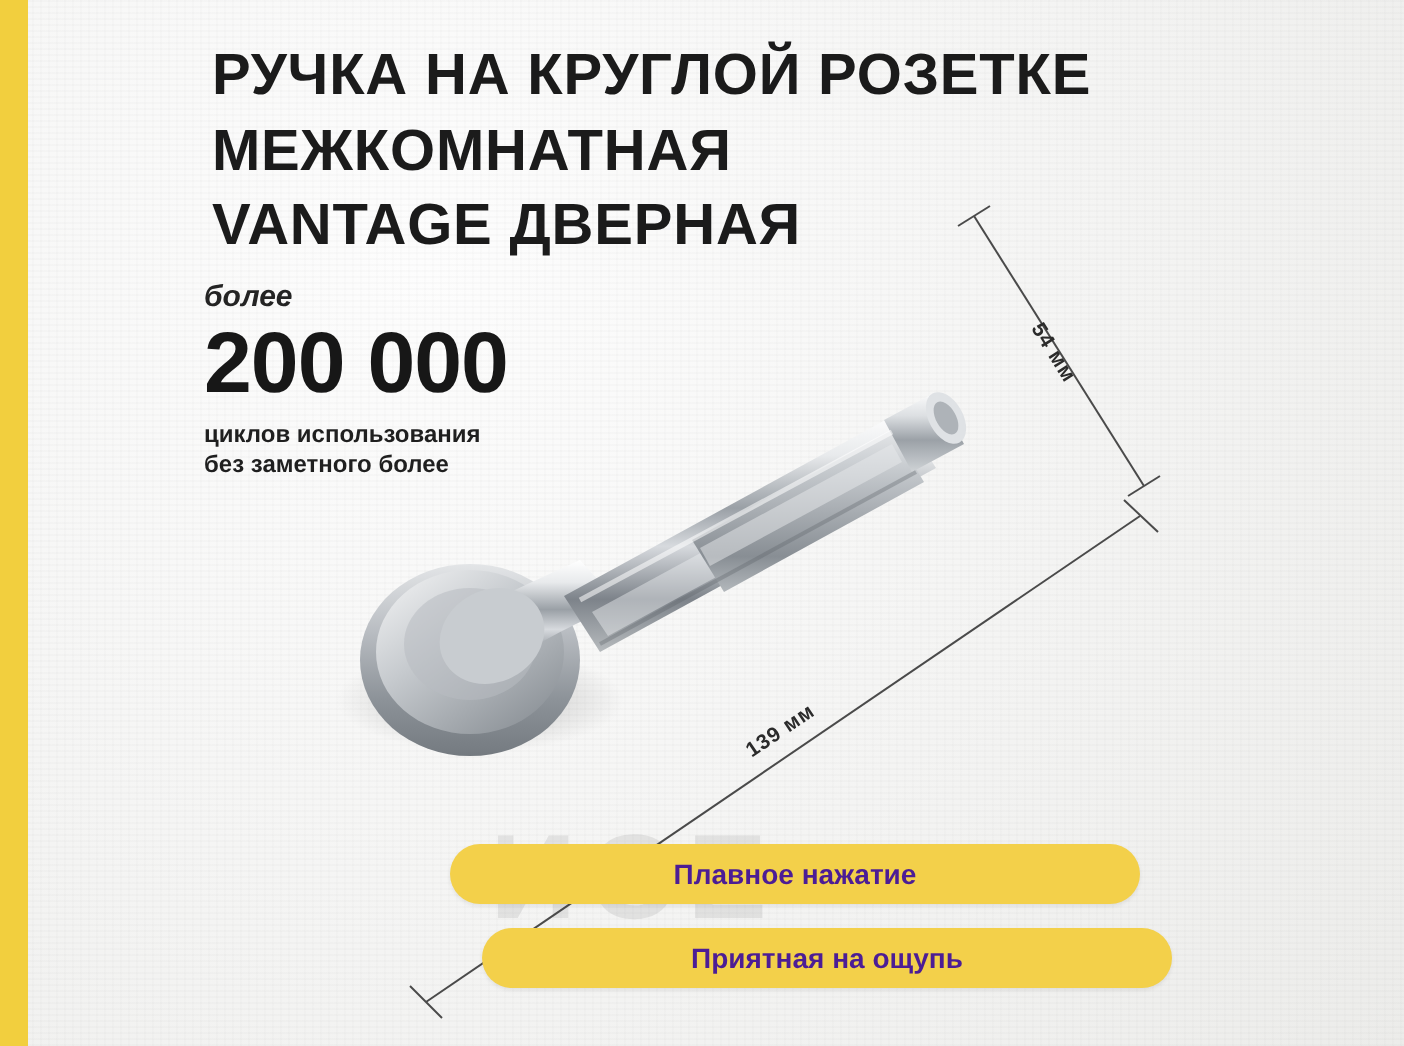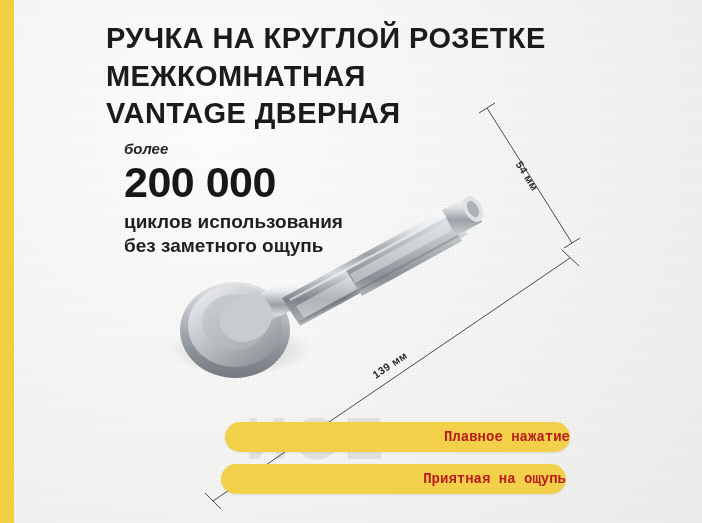--- a/index.html
+++ b/index.html
@@ -51,42 +51,42 @@
     line-height: 1.30;
     letter-spacing: 0.4px;
     color: #1b1b1b;
     text-transform: uppercase;
   }
   #title .line { display: block; white-space: nowrap; }
 
   
   #stats {
     position: absolute;
-    left: 124px;
+    left: 102px;
     top: 140px;
     width: 230px;
     color: #1b1b1b;
   }
   #stat-pre {
     font-size: 15px;
     font-style: italic;
     font-weight: bold;
     margin-bottom: 2px;
     color: #242424;
   }
   #stat-number {
     font-size: 43px;
     font-weight: bold;
     letter-spacing: -0.5px;
     line-height: 1.0;
     margin: 4px 0 6px 0;
     color: #171717;
   }
   #stat-desc {
-    font-size: 19px;
+    font-size: 12px;
     font-weight: bold;
     line-height: 1.28;
     color: #1f1f1f;
   }
   #stat-desc .l { display: block; }
 
   
   #watermark {
     position: absolute;
     left: 245px;
@@ -124,50 +124,49 @@
   }
 
   
   .pill {
     position: absolute;
     height: 30px;
     border-radius: 15px;
     background: #f3d04a;
     display: flex;
     align-items: center;
-    justify-content: flex-end;
-    color: #b91c1c;
+    justify-content: center;
+    color: #4c1d95;
     font-size: 14px;
     font-weight: bold;
     box-shadow: 0 1px 2px rgba(0,0,0,0.08);
-    font-family: Liberation Mono, monospace;
   }
   #pill-1 { left: 225px; top: 422px; width: 345px; }
-  #pill-2 { left: 221px; top: 464px; width: 345px; }
+  #pill-2 { left: 241px; top: 464px; width: 345px; }
 </style>
 </head>
 <body>
 
 <div id="card">
 
   <div id="texture"></div>
   <div id="accent-bar"></div>
 
   <div id="title">
     <span class="line">РУЧКА НА КРУГЛОЙ РОЗЕТКЕ</span>
     <span class="line">МЕЖКОМНАТНАЯ</span>
     <span class="line">VANTAGE ДВЕРНАЯ</span>
   </div>
 
   <div id="stats">
     <div id="stat-pre">более</div>
     <div id="stat-number">200 000</div>
     <div id="stat-desc">
       <span class="l">циклов использования</span>
-      <span class="l">без заметного ощупь</span>
+      <span class="l">без заметного более</span>
     </div>
   </div>
 
   <div id="watermark">ИСЕ</div>
 
   <div id="product">
     <svg width="400" height="280" viewBox="0 0 400 280" xmlns="http://www.w3.org/2000/svg">
       <defs>
         <linearGradient id="rosetteG" x1="0" y1="0" x2="0" y2="1">
           <stop offset="0%" stop-color="#e3e5e7"></stop>

